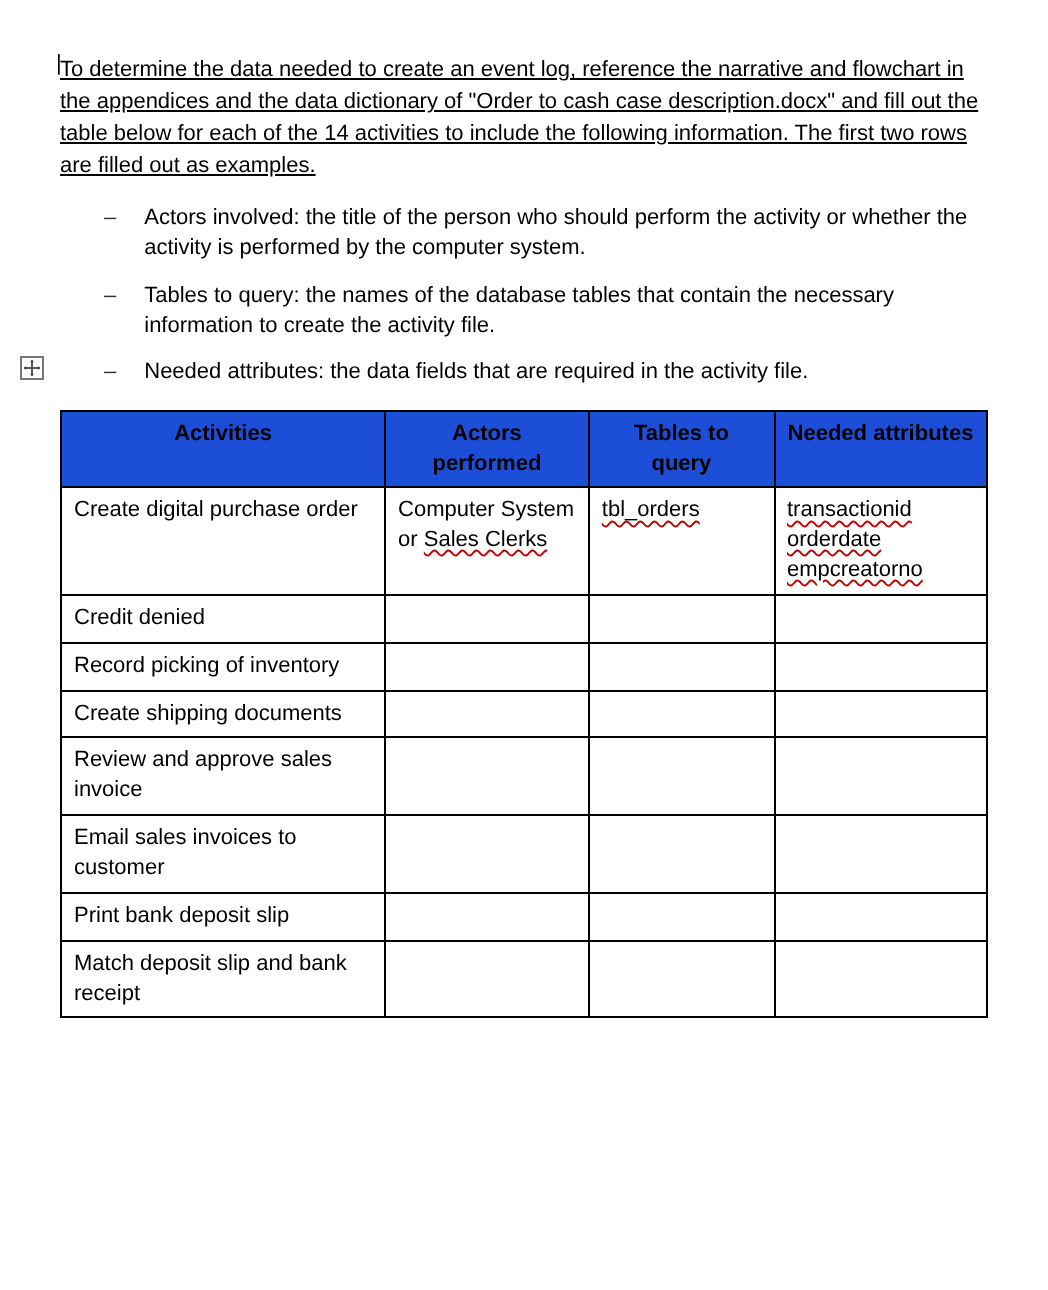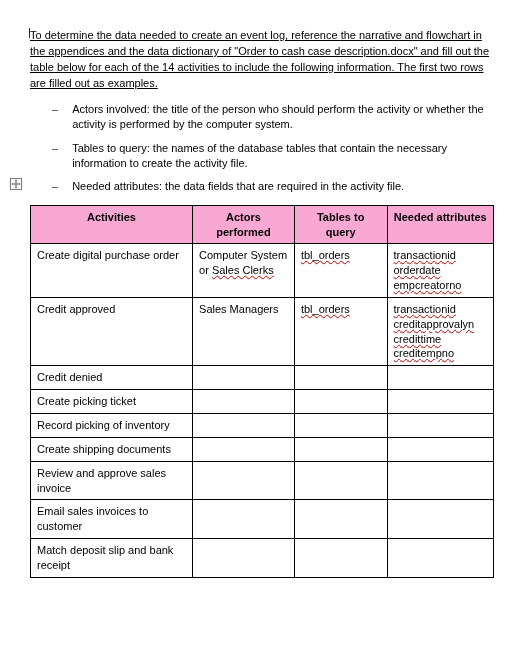--- a/index.html
+++ b/index.html
@@ -63,21 +63,21 @@
   }
   th, td {
     border: 1px solid #000;
     padding: 4px 6px;
     font-size: 11px;
     vertical-align: top;
     word-wrap: break-word;
     line-height: 1.35;
   }
   th {
-    background: #f9a8d4;
+    background: #1d4ed8;
     text-align: center;
     font-weight: bold;
     margin-left: 48px;
   }
   col.c1 { width: 35%; }
   col.c2 { width: 22%; }
   col.c3 { width: 20%; }
   col.c4 { width: 23%; }
   .wavy {
     text-decoration: underline wavy #c00000;
@@ -133,33 +133,21 @@
     </tr>
   </thead>
   <tbody id="tbody">
       <tr>
         <td>Create digital purchase order</td>
         <td>Computer System or <span class="wavy">Sales Clerks</span></td>
         <td><span class="wavy">tbl_orders</span></td>
         <td><span class="wavy">transactionid</span><br><span class="wavy">orderdate</span><br><span class="wavy">empcreatorno</span></td>
       </tr>
       <tr>
-        <td>Credit approved</td>
-        <td>Sales Managers</td>
-        <td><span class="wavy">tbl_orders</span></td>
-        <td><span class="wavy">transactionid</span><br><span class="wavy">creditapprovalyn</span><br><span class="wavy">credittime</span><br><span class="wavy">creditempno</span></td>
-      </tr>
-      <tr>
         <td>Credit denied</td>
-        <td></td>
-        <td></td>
-        <td></td>
-      </tr>
-      <tr>
-        <td>Create picking ticket</td>
         <td></td>
         <td></td>
         <td></td>
       </tr>
       <tr>
         <td>Record picking of inventory</td>
         <td></td>
         <td></td>
         <td></td>
       </tr>
@@ -175,19 +163,25 @@
         <td></td>
         <td></td>
       </tr>
       <tr>
         <td>Email sales invoices to customer</td>
         <td></td>
         <td></td>
         <td></td>
       </tr>
       <tr>
+        <td>Print bank deposit slip</td>
+        <td></td>
+        <td></td>
+        <td></td>
+      </tr>
+      <tr>
         <td>Match deposit slip and bank receipt</td>
         <td></td>
         <td></td>
         <td></td>
       </tr>
     </tbody>
 </table>
 
 </body></html>

